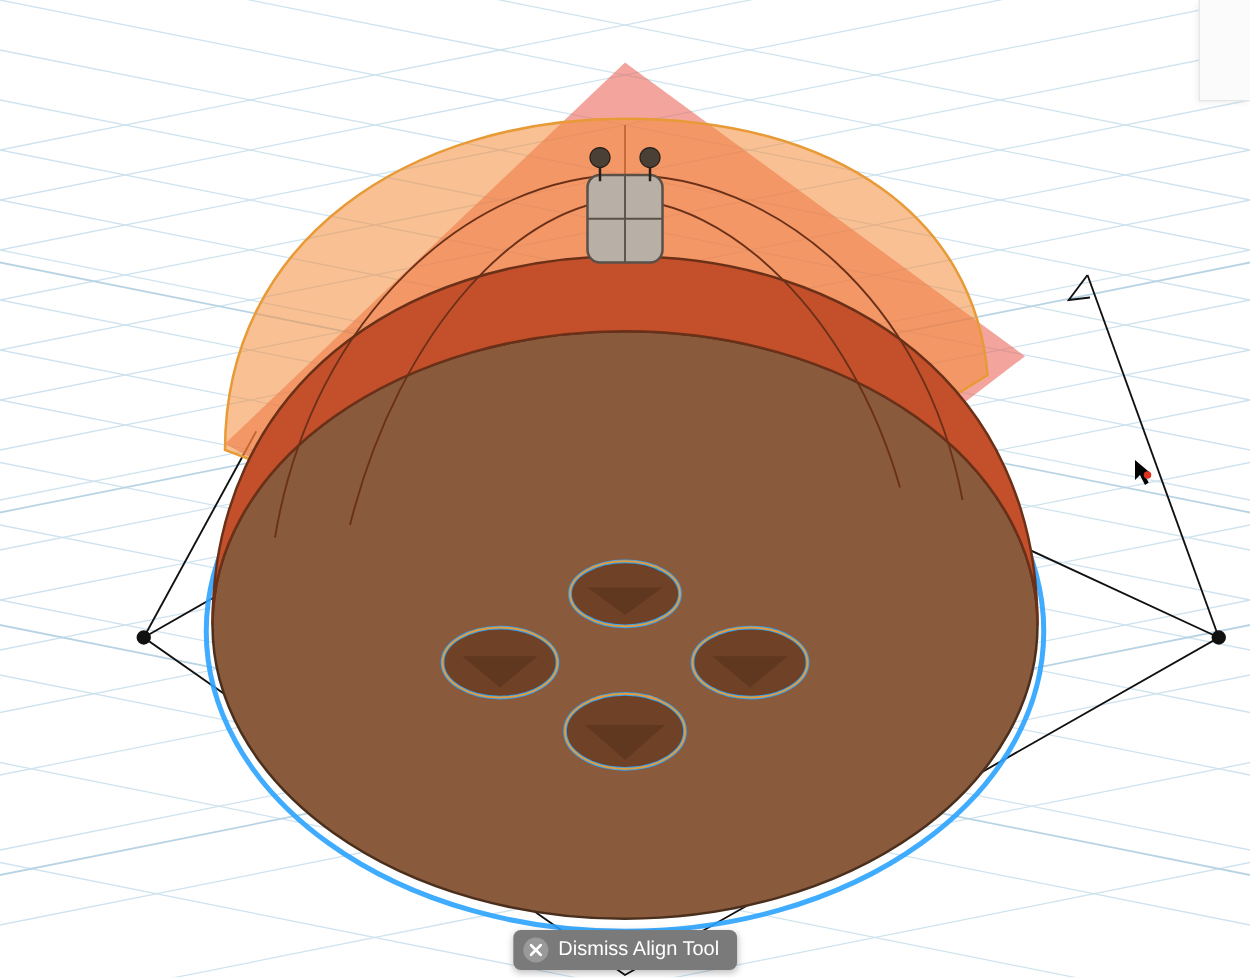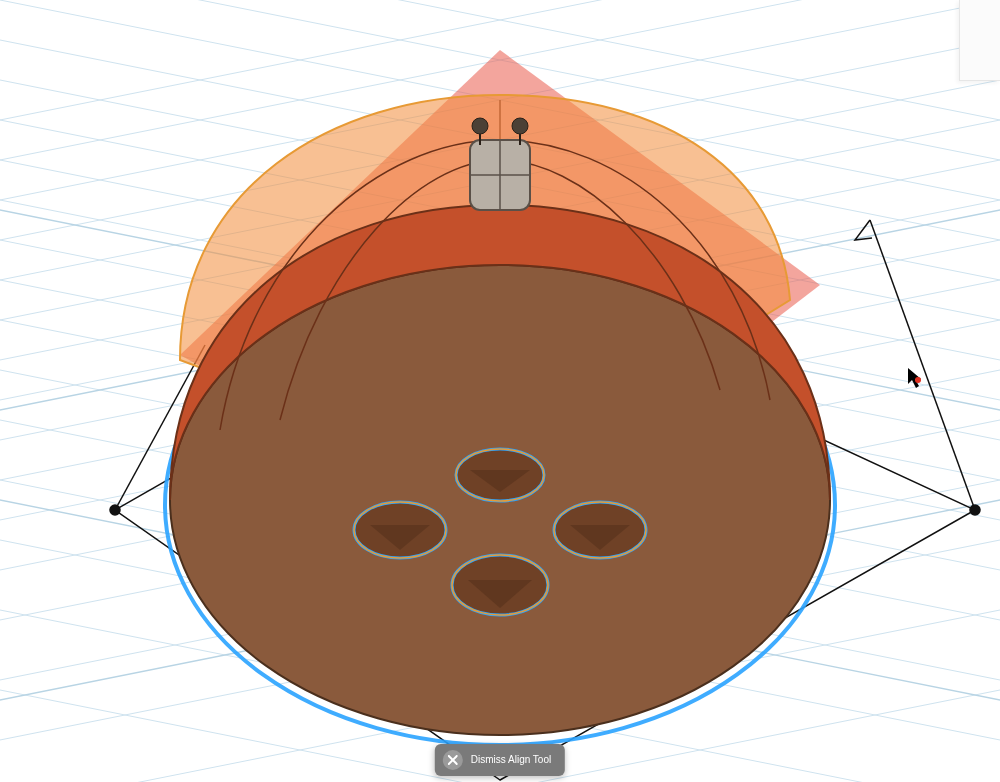--- a/index.html
+++ b/index.html
@@ -21,21 +21,21 @@
     position: absolute;
     left: 50%;
     transform: translateX(-50%);
     bottom: 6px;
     display: flex;
     align-items: center;
     background: #7a7a7a;
     color: #fff;
     border-radius: 6px;
     padding: 6px 14px 6px 8px;
-    font-size: 10px;
+    font-size: 16px;
     line-height: 1;
     box-shadow: 0 2px 6px rgba(0,0,0,0.25);
     cursor: pointer;
     user-select: none;
   }
   .dismiss-bar .x {
     width: 20px;
     height: 20px;
     border-radius: 50%;
     background: #9a9a9a;

